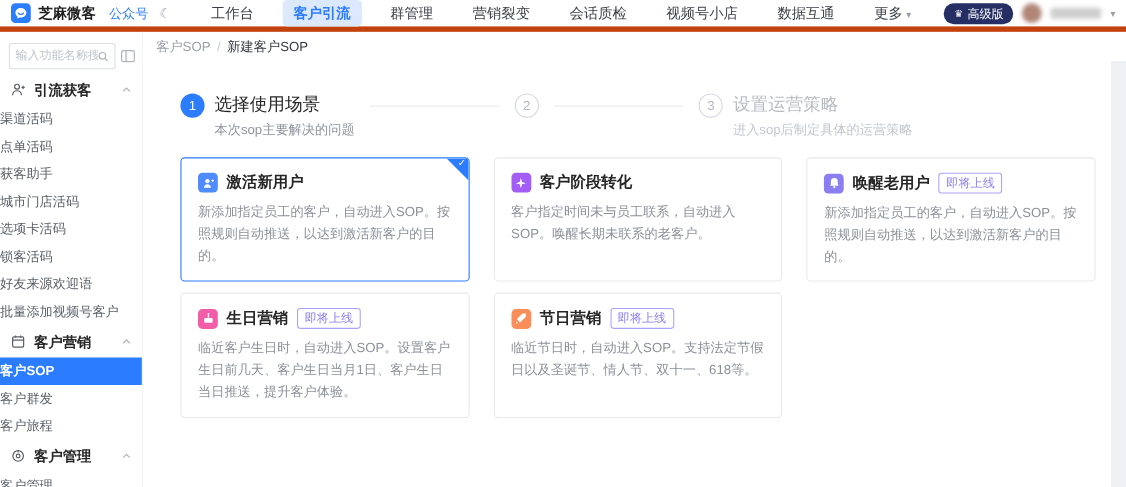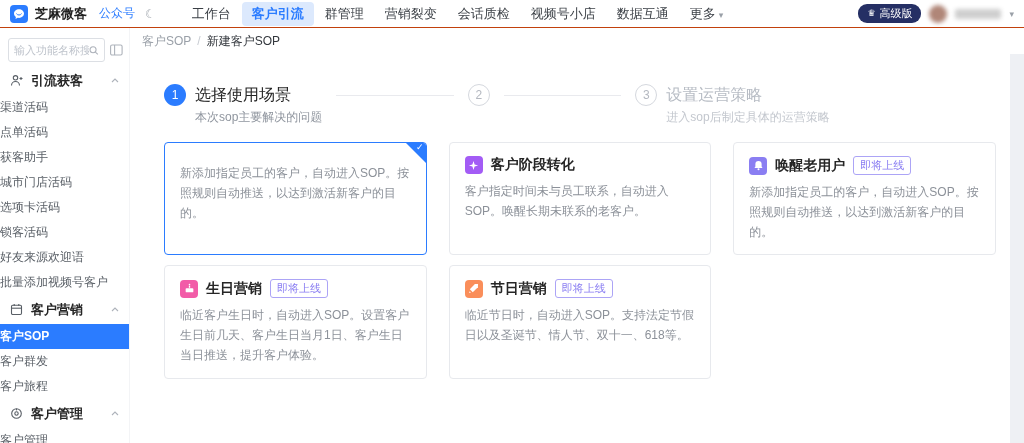--- a/index.html
+++ b/index.html
@@ -4,26 +4,26 @@
 <style>
   :root{
     --accent:#2B7CFF; --accent-light:#DCE9FD; --navy:#252F64;
     --line:#E7E9ED; --text-dark:#262626; --text-gray:#8C9199; --text-faint:#BDC2CA;
   }
   *{margin:0;padding:0;box-sizing:border-box;}
   body{font-family:"Liberation Sans","DejaVu Sans",sans-serif;background:#fff;}
   .app{width:1024px;height:443px;display:flex;flex-direction:column;overflow:hidden;background:#fff;position:relative;}
 
   
-  .topbar{flex:0 0 28px;display:flex;align-items:center;padding:0 10px;border-bottom:1px solid #c2410c;background:#fff;}
+  .topbar{flex:0 0 28px;display:flex;align-items:center;padding:0 10px;border-bottom:5px solid #c2410c;background:#fff;}
   .logo-box{width:18px;height:18px;border-radius:4px;background:var(--accent);display:flex;align-items:center;justify-content:center;flex:0 0 auto;}
   .brand{font-size:13px;font-weight:bold;color:#1f1f1f;margin-left:7px;}
   .brand-link{font-size:12px;color:var(--accent);margin-left:12px;cursor:pointer;}
   .moon{font-size:12px;color:#9AA0A8;margin-left:10px;cursor:pointer;}
-  .nav{display:flex;align-items:flex-start;margin-left:26px;gap:1px;}
+  .nav{display:flex;align-items:flex-start;margin-left:26px;gap:16px;}
   .nav-item{font-size:13px;color:#3a3f45;padding:3px 10px;border-radius:4px;cursor:pointer;white-space:nowrap;}
   .nav-item.active{background:var(--accent-light);color:var(--accent);font-weight:bold;}
   .nav-item .chev{font-size:9px;color:#9aa0a8;margin-left:3px;}
   .top-right{margin-left:auto;display:flex;align-items:center;gap:8px;}
   .plan-badge{background:var(--navy);color:#fff;font-size:11px;border-radius:9px;padding:2px 9px;display:flex;align-items:center;gap:4px;cursor:pointer;}
   .plan-badge .crown{font-size:9px;line-height:1;}
   .avatar{width:18px;height:18px;border-radius:50%;background:#b08678;filter:blur(2px);}
   .name-blur{width:46px;height:10px;border-radius:2px;background:#cfcfcf;filter:blur(2px);}
   .caret-down{font-size:9px;color:#9aa0a8;}
 
@@ -216,20 +216,30 @@
             </div>
           </div>
           <div class="step-tail"></div>
         </div>
 
         <div class="cards">
 
           <div class="card selected">
             <div class="corner"></div>
             <div class="corner-check">✓</div>
+            <div class="card-hd">
+              <span class="card-icon" style="background: rgb(78, 139, 255);">
+                <svg width="11" height="11" viewBox="0 0 12 12">
+                    <circle cx="5" cy="4" r="2.1" fill="#fff"></circle>
+                    <path d="M1.5 10.5c0-2 1.6-3.5 3.5-3.5s3.5 1.5 3.5 3.5z" fill="#fff"></path>
+                    <path d="M9 3.5h2.4M10.2 2.3v2.4" stroke="#fff" stroke-width="1.1"></path>
+                  </svg>
+              </span>
+              <span class="card-title">激活新用户</span>
+            </div>
             <div class="card-desc">新添加指定员工的客户，自动进入SOP。按照规则自动推送，以达到激活新客户的目的。</div>
           </div>
 
           <div class="card">
             <div class="card-hd">
               <span class="card-icon" style="background: rgb(163, 92, 245);">
                 <svg width="11" height="11" viewBox="0 0 12 12">
                     <path d="M6 1l1.2 3.8L11 6 7.2 7.2 6 11 4.8 7.2 1 6l3.8-1.2z" fill="#fff"></path>
                   </svg>
               </span>

